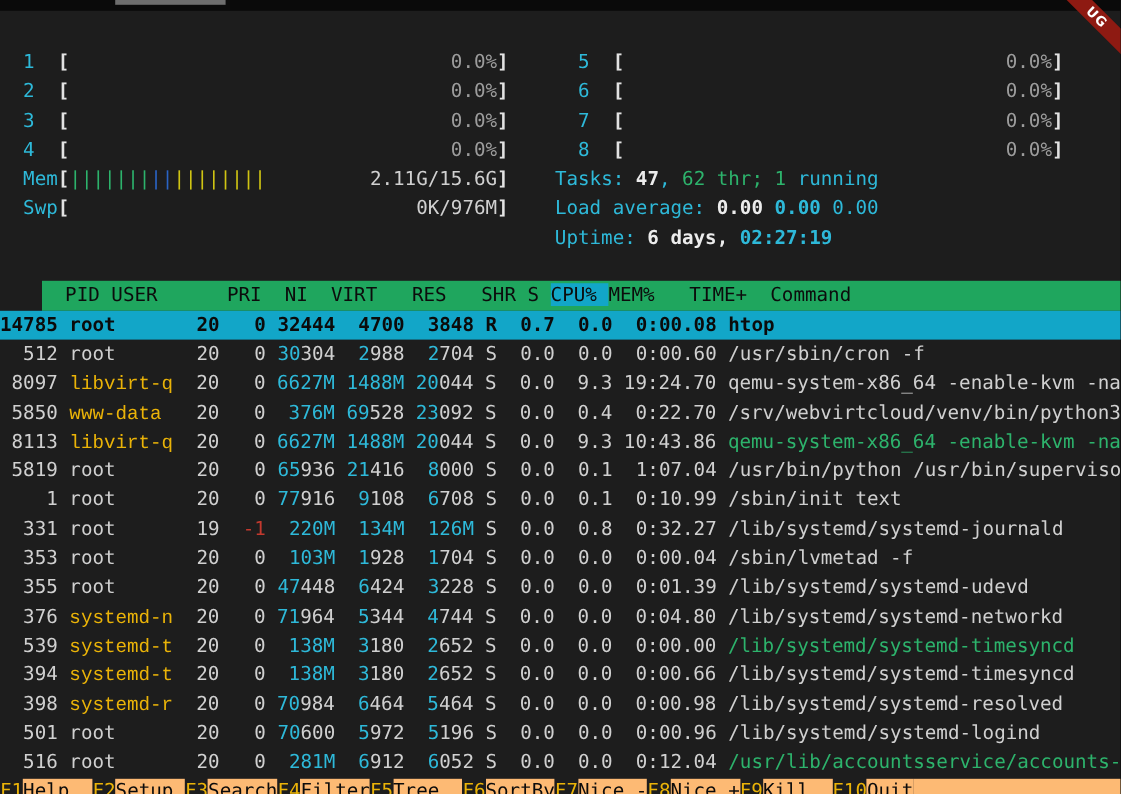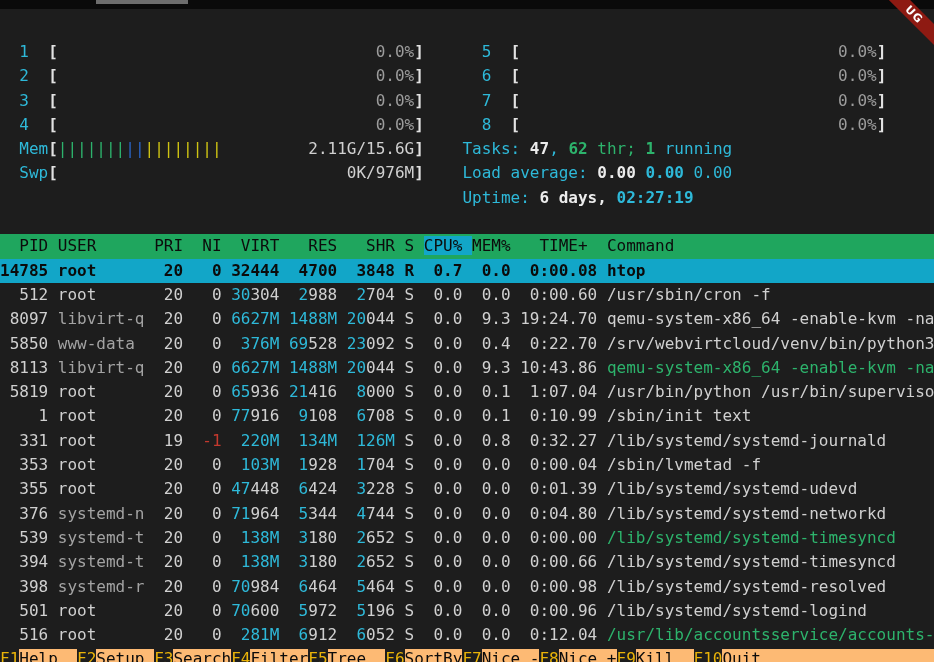--- a/index.html
+++ b/index.html
@@ -5,33 +5,33 @@
   html,body{margin:0;padding:0;background:#000;}
   #stage{position:relative;width:934px;height:662px;background:#1d1d1d;overflow:hidden;
          font-family:"DejaVu Sans Mono",monospace;}
   .topstrip{position:absolute;top:0;left:0;width:100%;height:9px;background:#0a0a0a;}
   .tabsliver{position:absolute;left:96px;top:0;width:92px;height:4px;background:#6d6d6d;}
   #term{position:absolute;left:0;top:40px;width:100%;
         font-size:16px;white-space:pre;color:#d0d0d0;}
   .ln{height:24.3px;line-height:24.3px;overflow:hidden;}
   
   .c-fg{color:#d0d0d0;}
-  .c-dim{color:#a3a3a3;}
+  .c-dim{color:#eab308;font-family:Liberation Mono, monospace;}
   .c-cyan{color:#2eb9d9;}
   .c-bcyan{color:#2eb9d9;font-weight:bold;}
   .c-green{color:#2db36c;}
-  .c-bgreen{color:#2db36c;font-weight:bold;}
+  .c-bgreen{color:#2db36c;font-weight:normal;}
   .c-bfg{color:#ececec;font-weight:bold;}
   .c-red{color:#c3392e;}
   .c-sh{color:#9c9c9c;}
   .c-bar{color:#e2e2e2;font-weight:bold;}
   .c-yellow{color:#cfc413;}
   .c-blue{color:#2a64c5;}
   
-  .ln.hdr{background:#1fa65e;color:#0c0c0c;}
+  .ln.hdr{background:#1fa65e;color:#0c0c0c;margin-left:35px;}
   .hdr-sort{background:#12a6c8;}
   .ln.sel{background:#12a6c8;color:#0b0b0b;font-weight:bold;}
   .fk-key{color:#eab308;}
   .fk-label{background:#fdba74;color:#0b0b0b;}
   .ribbon{position:absolute;top:7px;right:-32px;width:104px;height:15px;background:#8e1a12;
           transform:rotate(45deg);color:#ffffff;text-align:center;line-height:15px;
           font-family:"DejaVu Sans",sans-serif;font-size:11px;font-weight:bold;
           letter-spacing:1px;z-index:9;}
 </style>
 </head>

